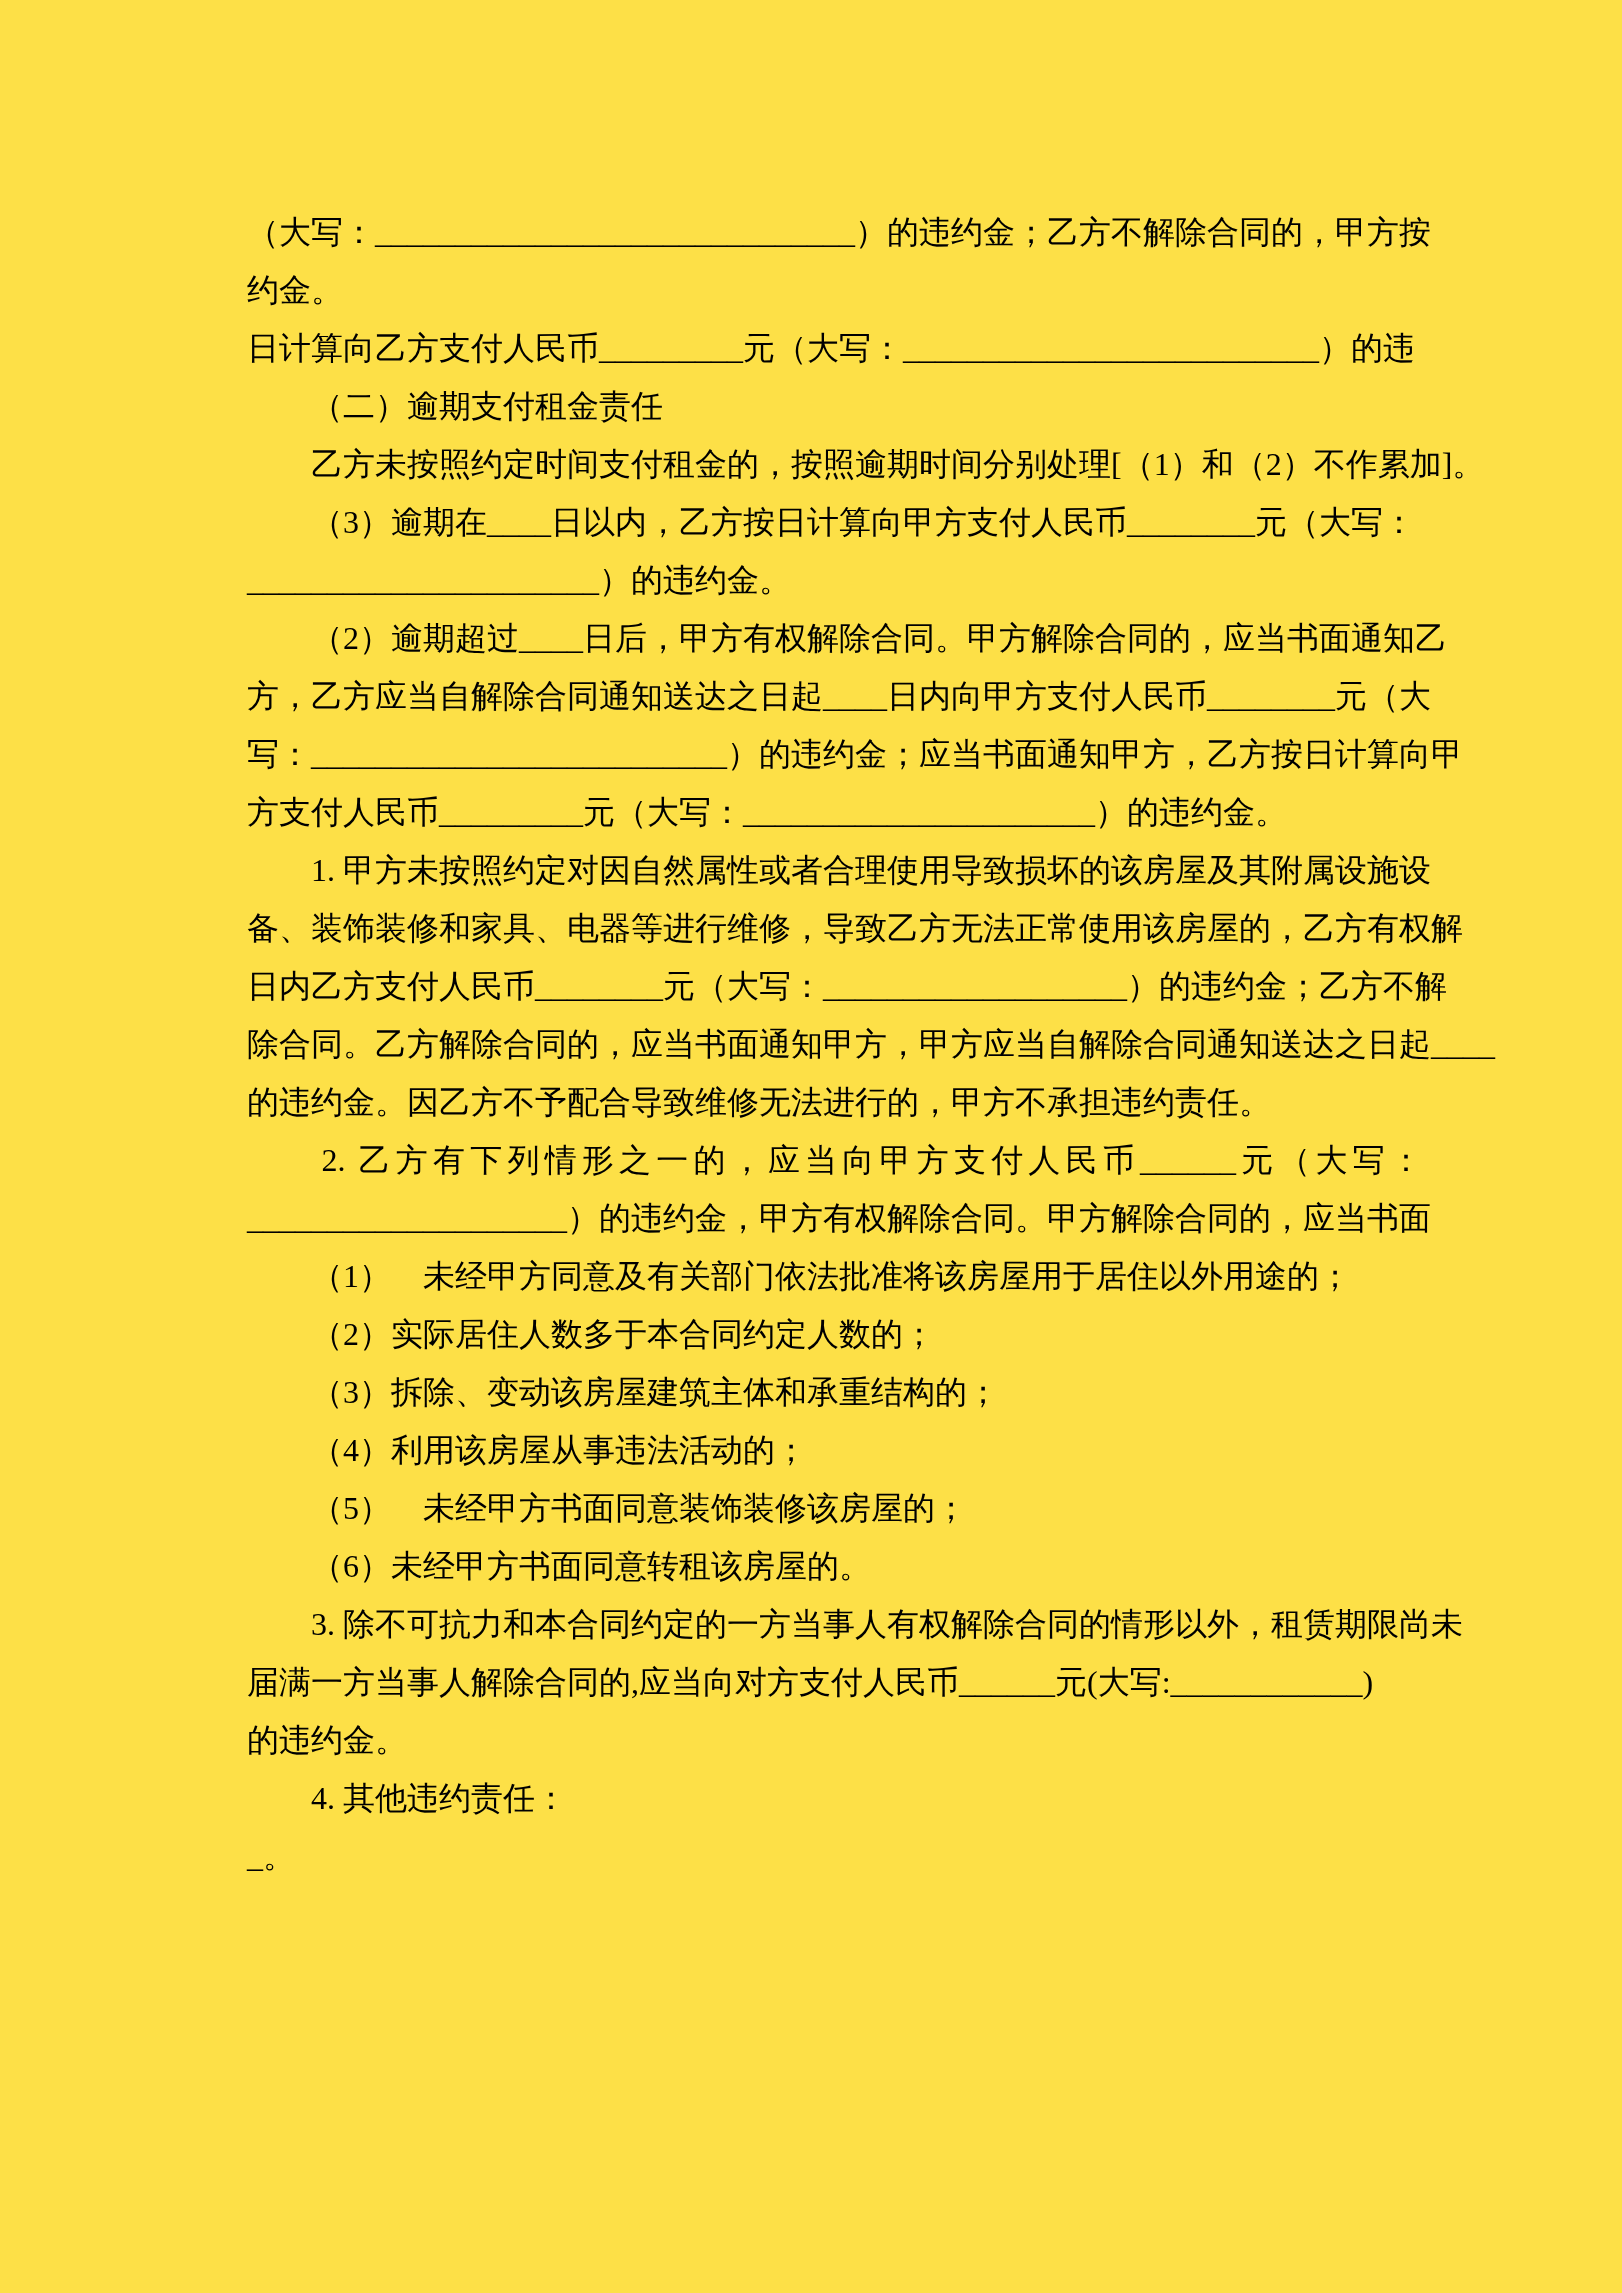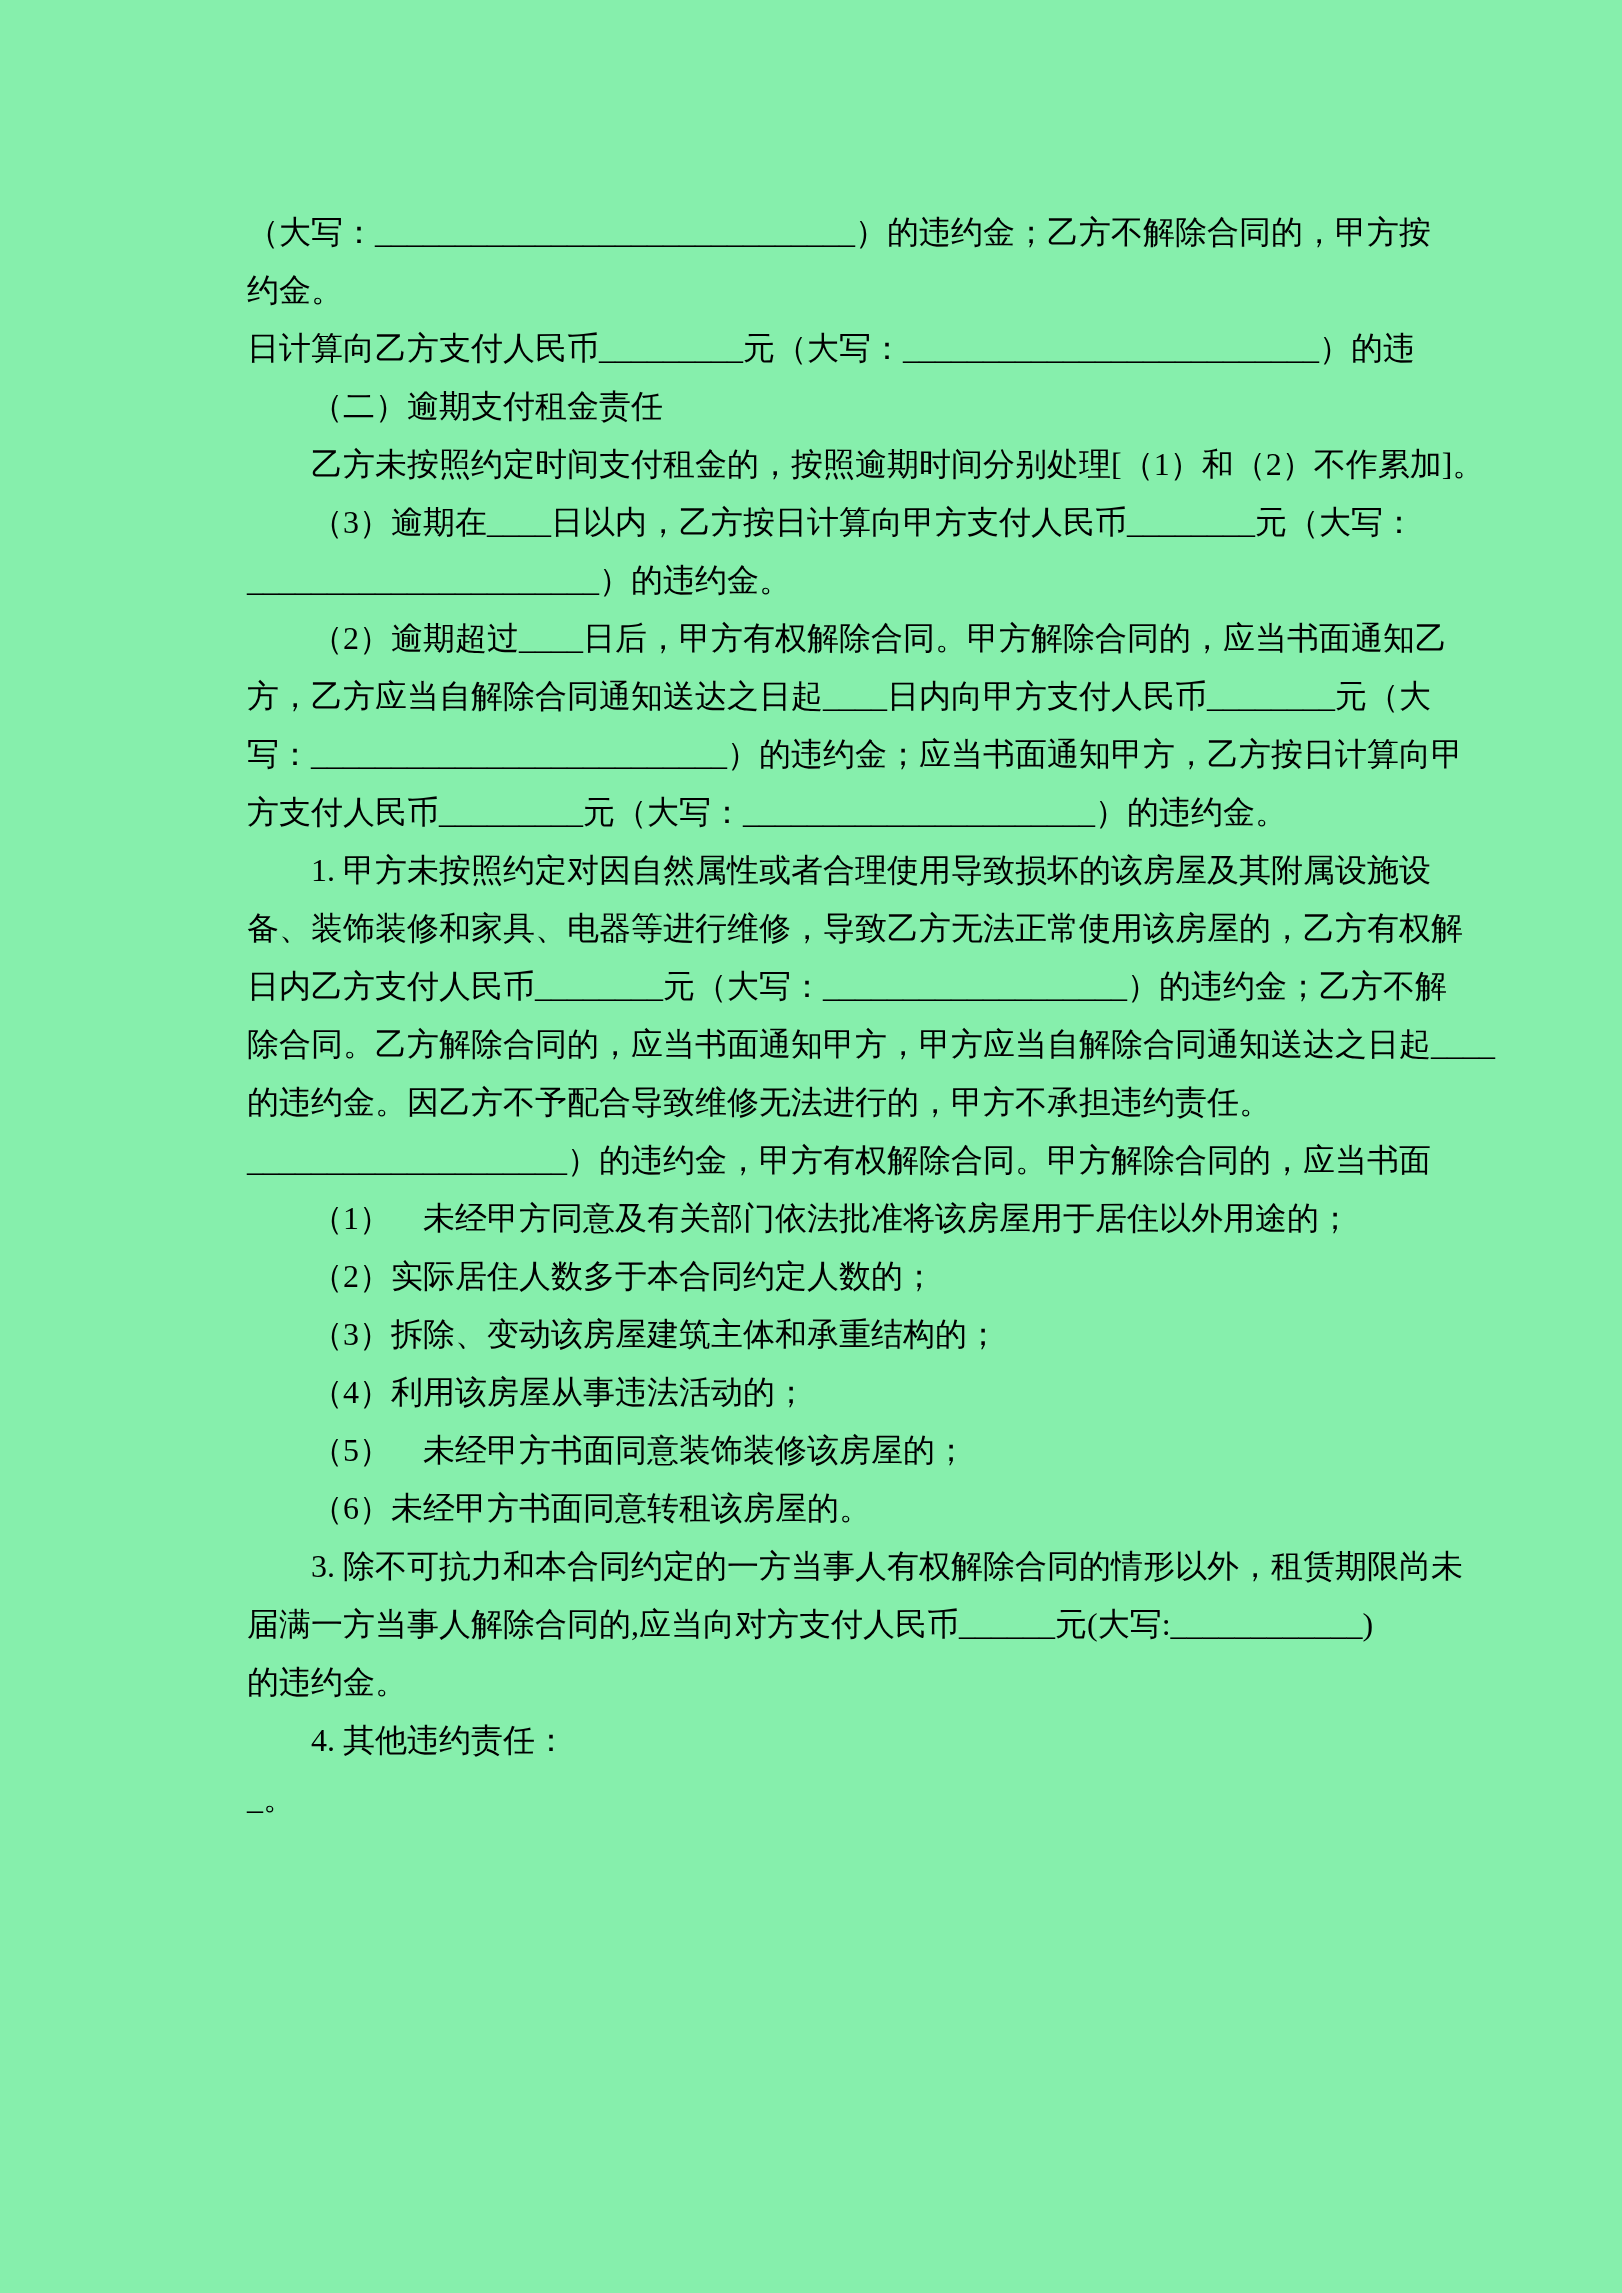--- a/index.html
+++ b/index.html
@@ -11,21 +11,21 @@
     width: 1623px;
     height: 2294px;
     position: relative;
     font-family: "Liberation Serif", "DejaVu Serif", serif;
   }
   .page {
     position: absolute;
     left: 0; top: 0;
     width: 1623px;
     height: 2294px;
-    background: #86efac;
+    background: #fde047;
   }
   .content {
     position: absolute;
     left: 247px;
     top: 203px;
     width: 1175px;
     color: #000000;
     font-size: 32px;
     line-height: 58px;
     letter-spacing: 0;
@@ -55,20 +55,21 @@
     <p class="line">______________________）的违约金。</p>
     <p class="line">　　（2）逾期超过____日后，甲方有权解除合同。甲方解除合同的，应当书面通知乙</p>
     <p class="line">方，乙方应当自解除合同通知送达之日起____日内向甲方支付人民币________元（大</p>
     <p class="line">写：__________________________）的违约金；应当书面通知甲方，乙方按日计算向甲</p>
     <p class="line">方支付人民币_________元（大写：______________________）的违约金。</p>
     <p class="line">　　1. 甲方未按照约定对因自然属性或者合理使用导致损坏的该房屋及其附属设施设</p>
     <p class="line">备、装饰装修和家具、电器等进行维修，导致乙方无法正常使用该房屋的，乙方有权解</p>
     <p class="line">日内乙方支付人民币________元（大写：___________________）的违约金；乙方不解</p>
     <p class="line">除合同。乙方解除合同的，应当书面通知甲方，甲方应当自解除合同通知送达之日起____</p>
     <p class="line">的违约金。因乙方不予配合导致维修无法进行的，甲方不承担违约责任。</p>
+    <p class="line justify">　　2. 乙方有下列情形之一的，应当向甲方支付人民币______元（大写：</p>
     <p class="line">____________________）的违约金，甲方有权解除合同。甲方解除合同的，应当书面</p>
     <p class="line">　　（1）　未经甲方同意及有关部门依法批准将该房屋用于居住以外用途的；</p>
     <p class="line">　　（2）实际居住人数多于本合同约定人数的；</p>
     <p class="line">　　（3）拆除、变动该房屋建筑主体和承重结构的；</p>
     <p class="line">　　（4）利用该房屋从事违法活动的；</p>
     <p class="line">　　（5）　未经甲方书面同意装饰装修该房屋的；</p>
     <p class="line">　　（6）未经甲方书面同意转租该房屋的。</p>
     <p class="line">　　3. 除不可抗力和本合同约定的一方当事人有权解除合同的情形以外，租赁期限尚未</p>
     <p class="line">届满一方当事人解除合同的,应当向对方支付人民币______元(大写:____________)</p>
     <p class="line">的违约金。</p>

